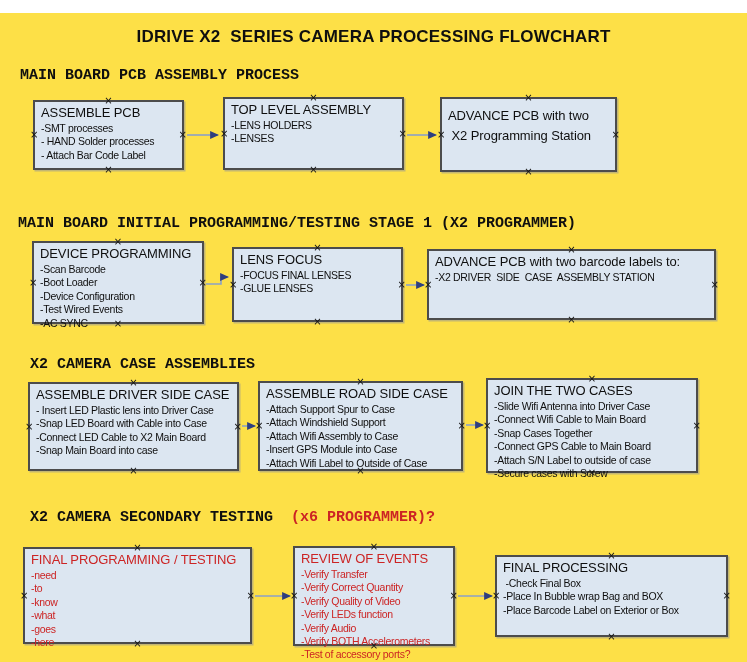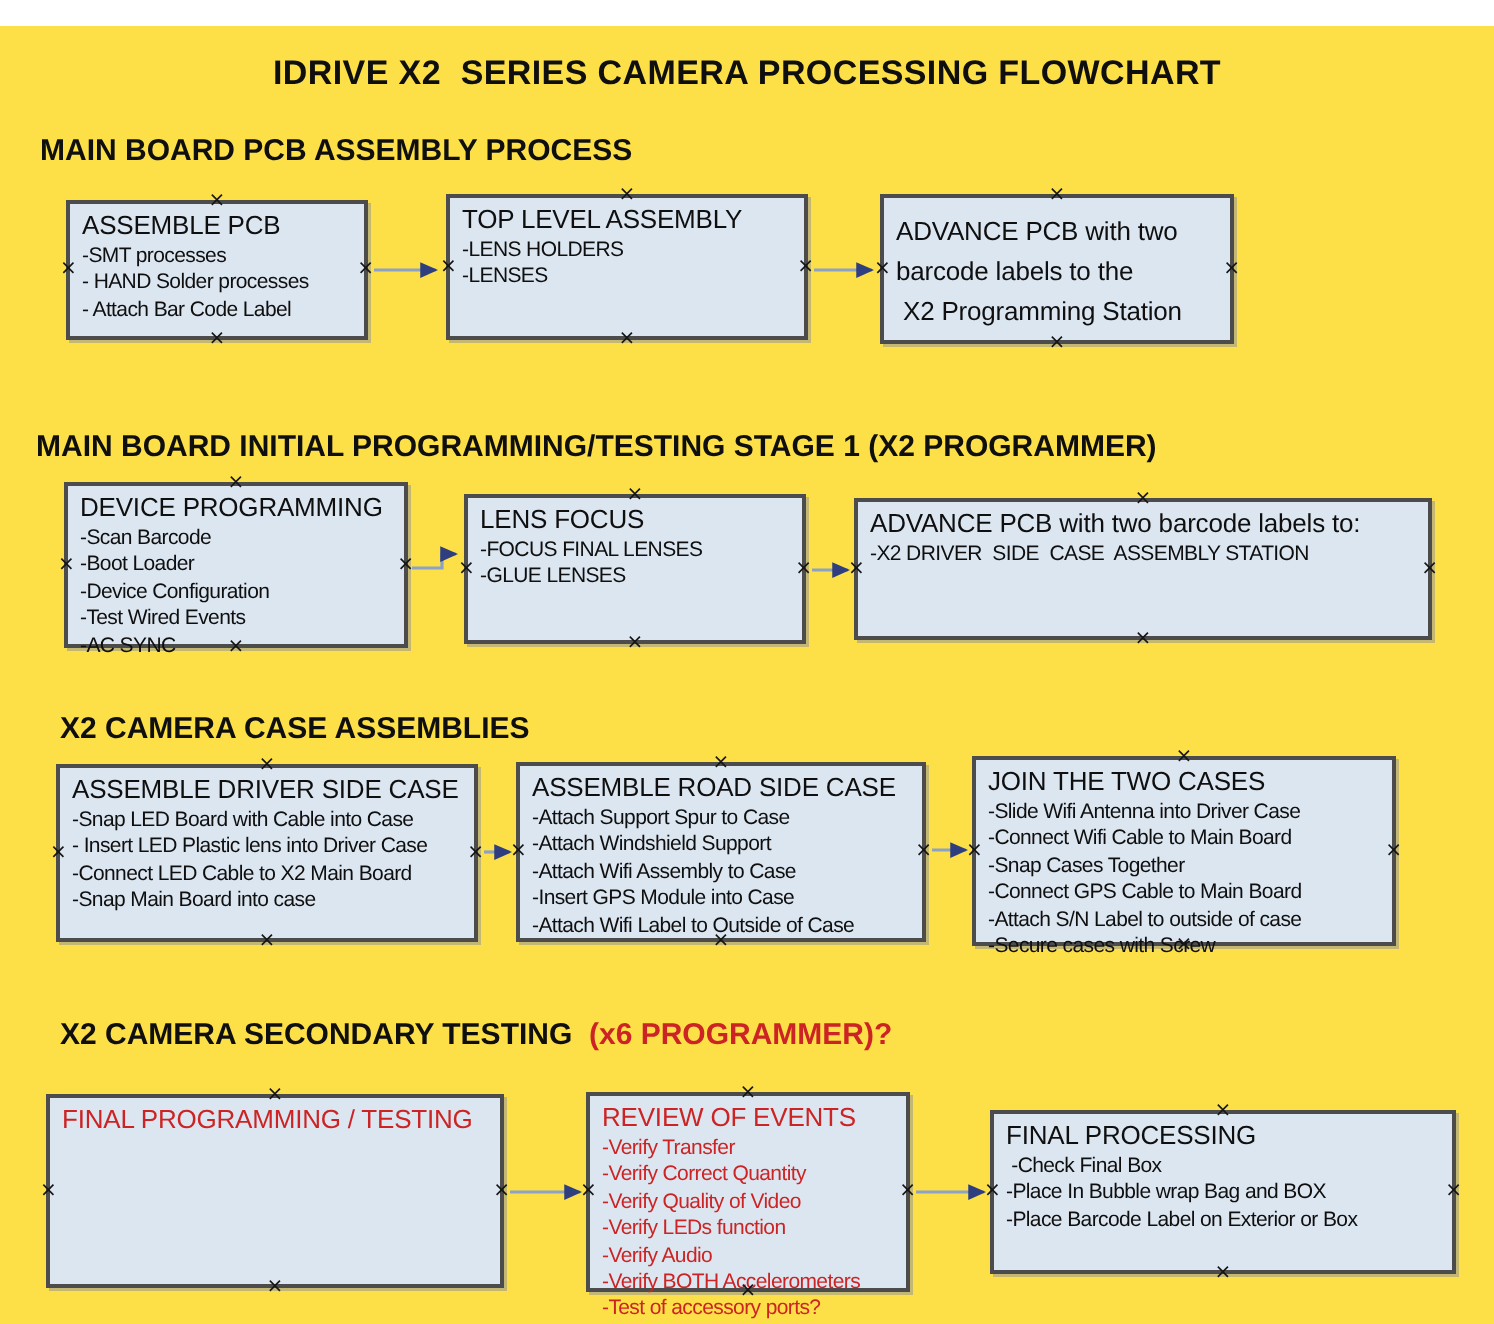--- a/index.html
+++ b/index.html
@@ -5,21 +5,21 @@
   html,body{margin:0;padding:0;background:#ffffff;}
   #canvas{
     position:relative;width:747px;height:662px;overflow:hidden;background:#fde047;
     font-family:"Liberation Sans","DejaVu Sans",sans-serif;color:var(--text,#0f0f0f);margin-top:13px;
   }
   .page-title{
     position:absolute;top:14px;left:0;width:747px;text-align:center;
     font-size:17px;font-weight:bold;white-space:pre;letter-spacing:.2px;
   }
   .section-heading{
-    position:absolute;font-size:15px;font-weight:bold;white-space:pre;letter-spacing:0;
+    position:absolute;font-size:15px;font-weight:bold;white-space:pre;letter-spacing:0;font-family:Liberation Mono, monospace;
   }
   .section-heading .red{color:var(--red_text,#cc2424);}
   .box{
     position:absolute;box-sizing:border-box;
     background:var(--box_fill,#dce6f1);
     border:2px solid var(--box_border,#4c4c4c);
     box-shadow:1.5px 1.5px 0 rgba(150,150,150,.55);
     padding:3px 6px;overflow:visible;
   }
   .box-title{
@@ -77,21 +77,20 @@
         <li>-LENSES</li>
       </ul>
   <span class="handle handle-t">×</span>
       <span class="handle handle-b">×</span>
       <span class="handle handle-l">×</span>
       <span class="handle handle-r">×</span>
     </div>
   <div class="box bold-all" style="left:440px;top:84px;width:177px;height:75px">
     <ul class="box-items">
         <li>ADVANCE PCB with two</li>
-        <li>barcode labels to the</li>
         <li> X2 Programming Station</li>
       </ul>
   <span class="handle handle-t">×</span>
       <span class="handle handle-b">×</span>
       <span class="handle handle-l">×</span>
       <span class="handle handle-r">×</span>
     </div>
 
   <div class="box" style="left:32px;top:228px;width:172px;height:83px">
     <div class="box-title">DEVICE PROGRAMMING</div>
@@ -125,22 +124,22 @@
       </ul>
   <span class="handle handle-t">×</span>
       <span class="handle handle-b">×</span>
       <span class="handle handle-l">×</span>
       <span class="handle handle-r">×</span>
     </div>
 
   <div class="box" style="left:28px;top:369px;width:211px;height:89px">
     <div class="box-title">ASSEMBLE DRIVER SIDE CASE</div>
     <ul class="box-items">
+        <li>- Insert LED Plastic lens into Driver Case</li>
         <li>-Snap LED Board with Cable into Case</li>
-        <li>- Insert LED Plastic lens into Driver Case</li>
         <li>-Connect LED Cable to X2 Main Board</li>
         <li>-Snap Main Board into case</li>
       </ul>
   <span class="handle handle-t">×</span>
       <span class="handle handle-b">×</span>
       <span class="handle handle-l">×</span>
       <span class="handle handle-r">×</span>
     </div>
   <div class="box" style="left:258px;top:368px;width:205px;height:90px">
     <div class="box-title">ASSEMBLE ROAD SIDE CASE</div>
@@ -167,20 +166,28 @@
         <li>-Secure cases with Screw</li>
       </ul>
   <span class="handle handle-t">×</span>
       <span class="handle handle-b">×</span>
       <span class="handle handle-l">×</span>
       <span class="handle handle-r">×</span>
     </div>
 
   <div class="box red-box" style="left:23px;top:534px;width:229px;height:97px">
     <div class="box-title">FINAL PROGRAMMING / TESTING</div>
+    <ul class="box-items">
+        <li>-need</li>
+        <li>-to</li>
+        <li>-know</li>
+        <li>-what</li>
+        <li>-goes</li>
+        <li>-here</li>
+      </ul>
   <span class="handle handle-t">×</span>
       <span class="handle handle-b">×</span>
       <span class="handle handle-l">×</span>
       <span class="handle handle-r">×</span>
     </div>
   <div class="box red-box" style="left:293px;top:533px;width:162px;height:100px">
     <div class="box-title">REVIEW OF EVENTS</div>
     <ul class="box-items">
         <li>-Verify Transfer</li>
         <li>-Verify Correct Quantity</li>

